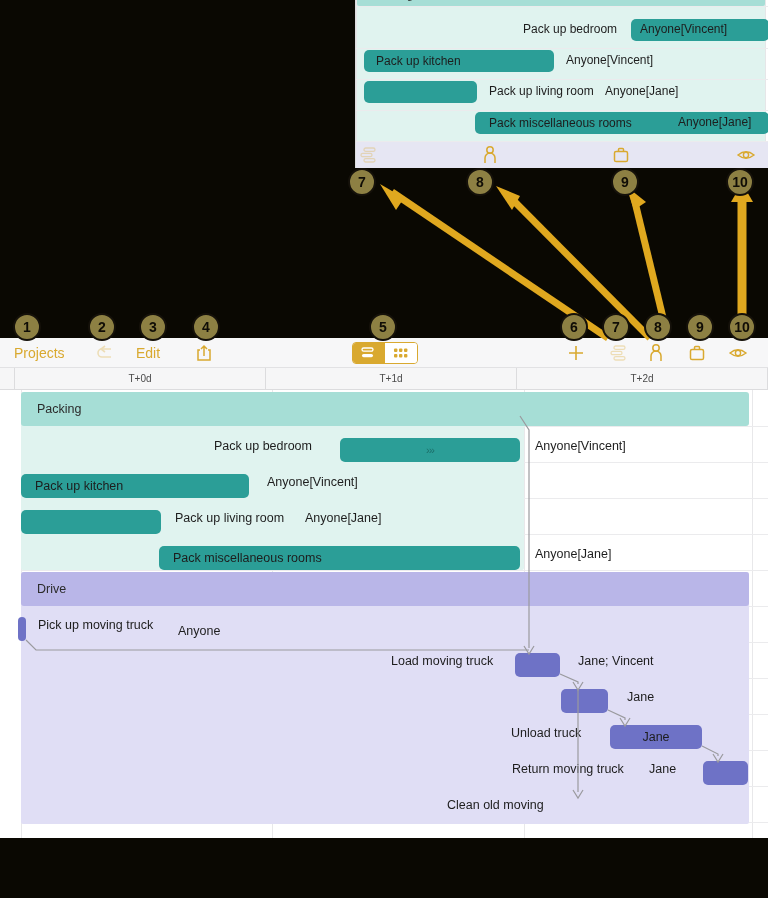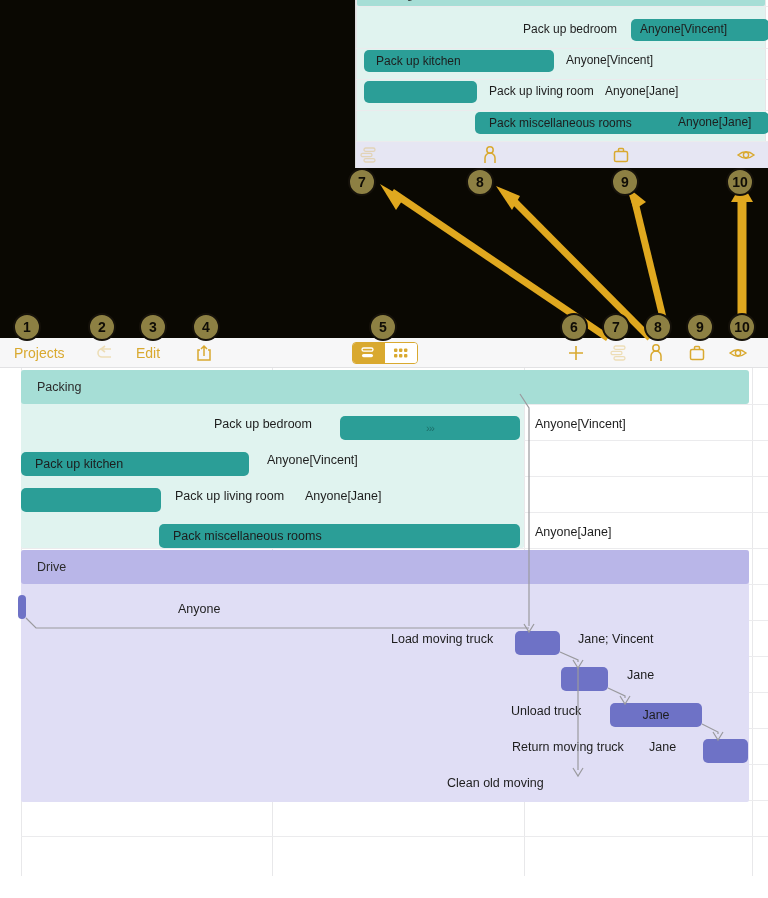--- a/index.html
+++ b/index.html
@@ -6,21 +6,21 @@
   html, body {
     width: 768px; height: 898px;
     background: #0a0802;
     font-family: "Liberation Sans", sans-serif;
     overflow: hidden;
   }
   #root { position: relative; width: 768px; height: 898px; }
 
   
   .app {
-    position: absolute; left: 0; top: 338px; width: 768px; height: 560px;
+    position: absolute; left: 0; top: 338px; width: 768px; height: 500px;
     background: #ffffff;
     overflow: hidden;
   }
 
   
   .toolbar {
     position: relative;
     height: 30px; width: 768px;
     background: #f7f7f8;
     border-bottom: 1px solid #e2e2e4;
@@ -209,20 +209,27 @@
       </div>
 
       <div class="tb-btn tb-eye">
         <svg width="20" height="16" viewBox="0 0 20 16">
           <path d="M2 8 Q10 1.5 18 8 Q10 14.5 2 8 Z" fill="none" stroke="#d9a92f" stroke-width="1.4"></path>
           <circle cx="10" cy="8" r="2.6" fill="none" stroke="#d9a92f" stroke-width="1.4"></circle>
         </svg>
       </div>
     </div>
 
+    <div class="timehdr">
+      <div class="gut"></div>
+      <div class="col">T+0d</div>
+      <div class="col">T+1d</div>
+      <div class="col">T+2d</div>
+      <div class="tail"></div>
+    </div>
 
     <div class="canvas">
 
       <div class="gut-line"></div>
       <div class="vline" style="left:272px"></div>
       <div class="vline" style="left:524px"></div>
       <div class="vline" style="left:752px"></div>
 
       <div class="rowline" style="top:36px"></div>
       <div class="rowline" style="top:72px"></div>
@@ -262,20 +269,21 @@
         <span>Pack miscellaneous rooms</span>
       </div>
       <div class="rlabel" style="left:535px; top:146px">Anyone[Jane]</div>
 
       <div class="grp-band grp-moving" style="top:182px; width:728px; height:252px"></div>
       <div class="grp-hdr moving" style="left:21px; top:182px; width:728px; height:34px">
         <span>Drive</span>
       </div>
 
       <div class="bar purple" style="left:18px; top:227px; width:8px; height:24px"></div>
+      <div class="tlabel" style="left:38px; top:217px">Pick up moving truck</div>
       <div class="rlabel" style="left:178px; top:223px">Anyone</div>
 
       <div class="tlabel" style="left:391px; top:253px">Load moving truck</div>
       <div class="bar purple" style="left:515px; top:263px; width:45px; height:24px"></div>
       <div class="rlabel" style="left:578px; top:253px">Jane; Vincent</div>
 
       <div class="bar purple" style="left:561px; top:299px; width:47px; height:24px"></div>
       <div class="rlabel" style="left:627px; top:289px">Jane</div>
 
       <div class="tlabel" style="left:511px; top:325px">Unload truck</div>

